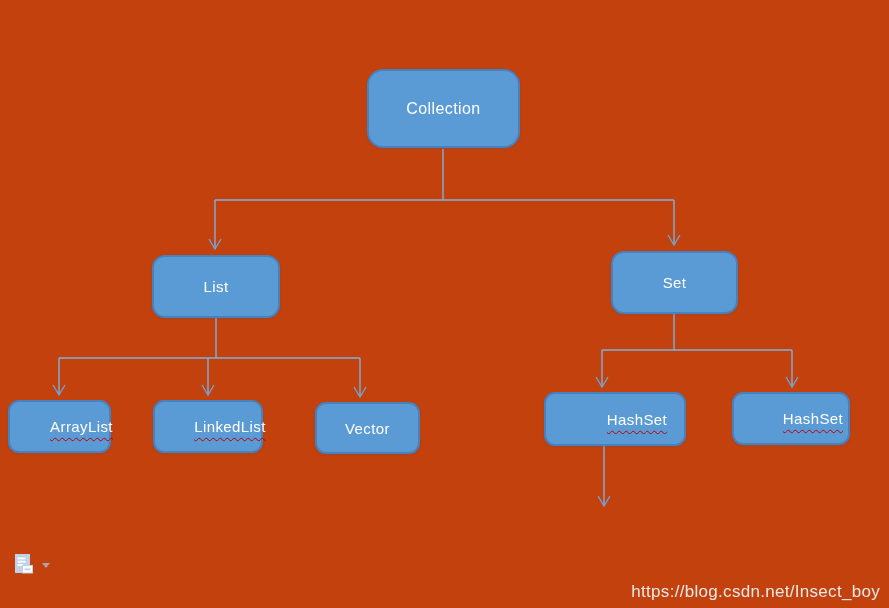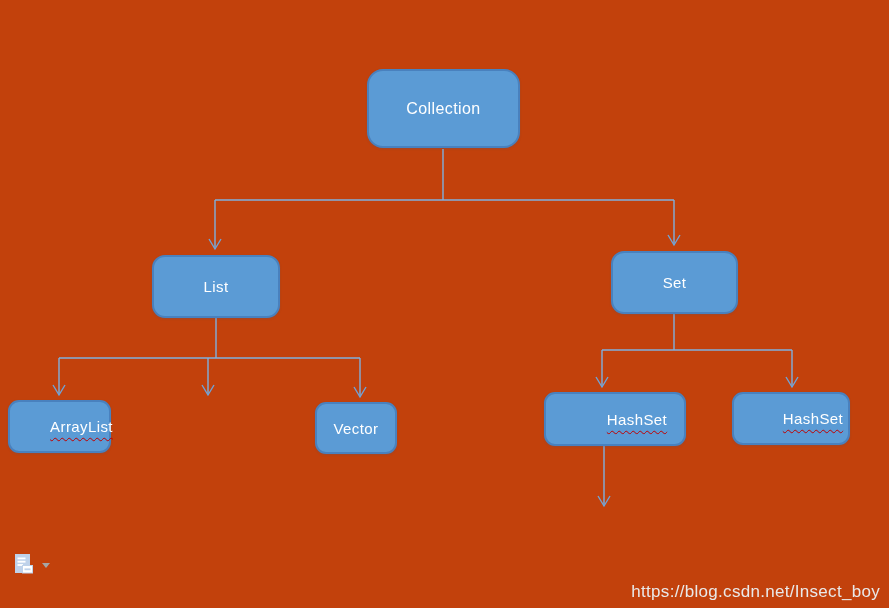--- a/index.html
+++ b/index.html
@@ -38,21 +38,21 @@
     text-decoration-color: #c00000;
     text-decoration-thickness: 1px;
     text-underline-offset: 5px;
     margin-left: 44px;
   }
   #node-collection    { left: 367px; top:  69px; width: 153px; height: 79px; border-radius: 16px; font-size: 16px; }
   #node-list          { left: 152px; top: 255px; width: 128px; height: 63px; border-radius: 13px; }
   #node-set           { left: 611px; top: 251px; width: 127px; height: 63px; border-radius: 13px; }
   #node-arraylist     { left:   8px; top: 400px; width: 103px; height: 53px; border-radius: 11px; }
   #node-linkedlist    { left: 153px; top: 400px; width: 110px; height: 53px; border-radius: 11px; }
-  #node-vector        { left: 315px; top: 402px; width:  82px; height: 52px; border-radius: 11px; }
+  #node-vector        { left: 315px; top: 402px; width:  105px; height: 52px; border-radius: 11px; }
   #node-hashset       { left: 544px; top: 392px; width: 142px; height: 54px; border-radius: 11px; }
   #node-treeset       { left: 732px; top: 392px; width: 118px; height: 53px; border-radius: 11px; }
   #node-linkedhashset { left: 533px; top: 511px; width: 139px; height: 49px; border-radius: 11px; }
 
   #statusbar-area {
     position: absolute;
     left: 14px; top: 553px;
     display: flex;
     align-items: center;
     gap: 8px;
@@ -116,20 +116,23 @@
   </div>
 
   <div class="node" id="node-set">
     <span>Set</span>
   </div>
 
   <div class="node" id="node-arraylist">
     <span class="squiggle">ArrayList</span>
   </div>
 
+  <div class="node" id="node-linkedlist">
+    <span class="squiggle">LinkedList</span>
+  </div>
 
   <div class="node" id="node-vector">
     <span>Vector</span>
   </div>
 
   <div class="node" id="node-hashset">
     <span class="squiggle">HashSet</span>
   </div>
 
   <div class="node" id="node-treeset">

